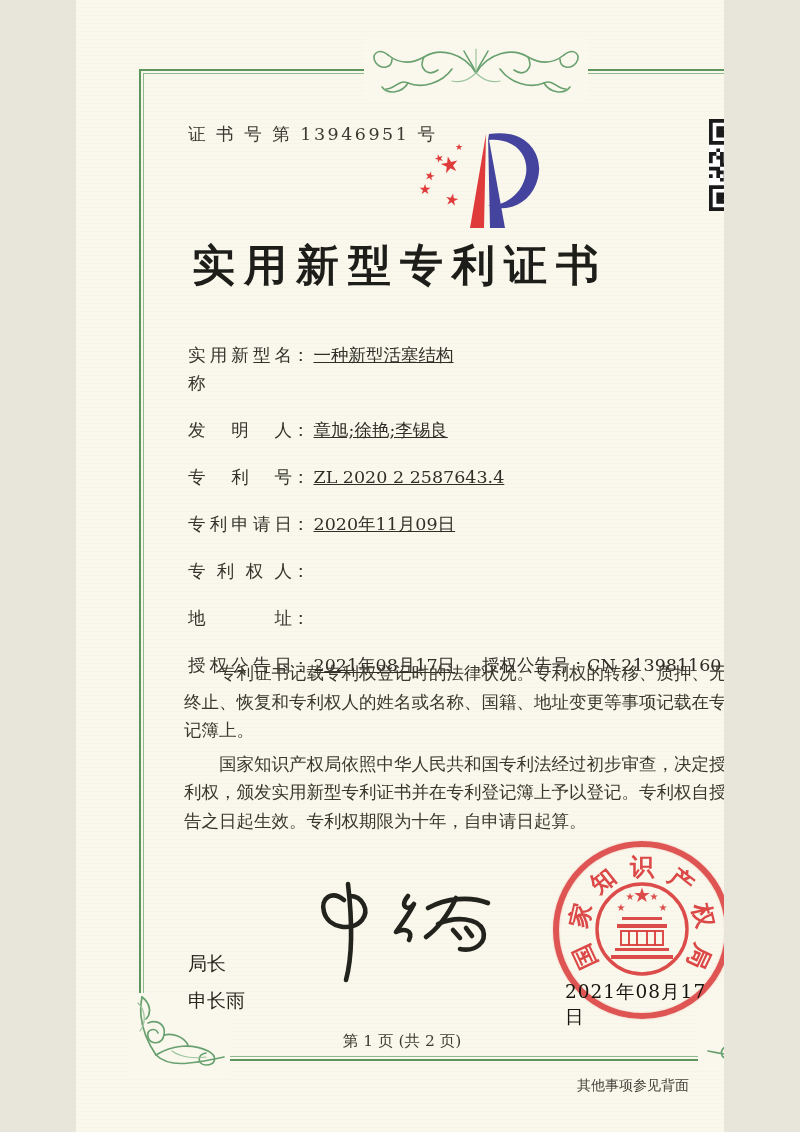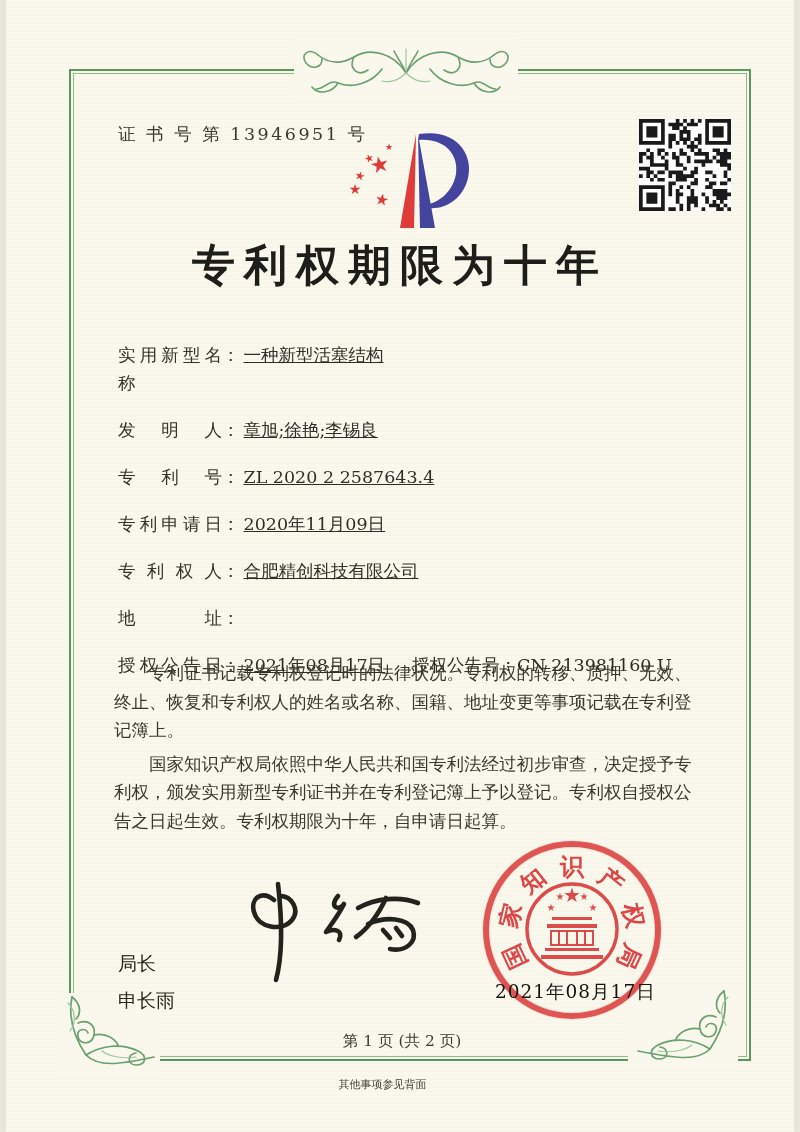--- a/index.html
+++ b/index.html
@@ -1,17 +1,17 @@
 <!DOCTYPE html>
 <html><head>
 <meta charset="utf-8">
 <style>
   html,body{margin:0;padding:0;background:#e8e6da;}
   .page{
-    position:relative;width:788px;height:1132px;margin:0 auto;
+    position:relative;width:648px;height:1132px;margin:0 auto;
     background:#faf8ec;
     background-image:repeating-linear-gradient(0deg, rgba(210,205,170,0.07) 0px, rgba(210,205,170,0.07) 1px, transparent 1px, transparent 4px);
     font-family:"DejaVu Serif","Liberation Serif",serif;
     color:#2c2c26;overflow:hidden;
   }
   .frame{position:absolute;left:63px;top:69px;width:678px;height:988px;border:2px solid #5d965d;}
   .frame-inner{position:absolute;inset:2px;border:1px solid #8cba8c;}
   .ornament{position:absolute;background:#faf8ec;}
   .ornament svg{display:block;}
   .cert-number{position:absolute;left:112px;top:122px;font-size:17.5px;letter-spacing:2.5px;color:#3a3a32;}
@@ -29,21 +29,21 @@
   .signer{position:absolute;left:112px;top:945px;font-size:19px;line-height:37px;color:#26261f;font-family:"DejaVu Sans","Liberation Sans",sans-serif;}
   .signature{position:absolute;left:228px;top:878px;}
   .seal{position:absolute;left:477px;top:841px;width:178px;height:178px;}
   .seal-ring{position:absolute;inset:0;border:6px solid rgba(219,62,62,0.88);border-radius:50%;box-shadow:0 0 2px rgba(219,62,62,0.35), inset 0 0 2px rgba(219,62,62,0.35);}
   .seal-char{position:absolute;left:50%;top:50%;width:26px;height:26px;margin:-13px 0 0 -13px;
     font-size:24px;font-weight:700;color:rgba(216,56,56,0.92);text-align:center;line-height:26px;
     font-family:"DejaVu Sans","Liberation Sans",sans-serif;}
   .seal-emblem{position:absolute;left:50%;top:50%;transform:translate(-50%,-50%);}
   .seal-date{position:absolute;left:489px;top:979px;font-size:18.5px;letter-spacing:1px;color:#15150f;z-index:5;}
   .page-info{position:absolute;left:0;right:20px;top:1031px;text-align:center;font-size:15.5px;color:#3c3c33;margin-left:24px;}
-  .back-note{position:absolute;left:0;right:35px;top:1077px;text-align:center;font-size:11px;color:#44423a;}
+  .back-note{position:absolute;left:0;right:35px;top:1077px;text-align:right;font-size:14px;color:#44423a;}
   .green-stroke{stroke:#69a06f;fill:none;stroke-linecap:round;}
   .green-stroke-light{stroke:#9cc49c;fill:none;stroke-linecap:round;}
 </style>
 </head>
 <body>
 
 <div class="page">
 
   <div class="frame">
     <div class="frame-inner"></div>
@@ -123,21 +123,21 @@
       </g>
     </svg>
   </div>
 
   <div class="qr">
     <svg id="qr-svg" width="92" height="92" viewBox="0 0 92 92">
         <path d="M0.00 0.00h3.68v3.68h-3.68zM3.68 0.00h3.68v3.68h-3.68zM7.36 0.00h3.68v3.68h-3.68zM11.04 0.00h3.68v3.68h-3.68zM14.72 0.00h3.68v3.68h-3.68zM18.40 0.00h3.68v3.68h-3.68zM22.08 0.00h3.68v3.68h-3.68zM36.80 0.00h3.68v3.68h-3.68zM44.16 0.00h3.68v3.68h-3.68zM51.52 0.00h3.68v3.68h-3.68zM58.88 0.00h3.68v3.68h-3.68zM66.24 0.00h3.68v3.68h-3.68zM69.92 0.00h3.68v3.68h-3.68zM73.60 0.00h3.68v3.68h-3.68zM77.28 0.00h3.68v3.68h-3.68zM80.96 0.00h3.68v3.68h-3.68zM84.64 0.00h3.68v3.68h-3.68zM88.32 0.00h3.68v3.68h-3.68zM0.00 3.68h3.68v3.68h-3.68zM22.08 3.68h3.68v3.68h-3.68zM29.44 3.68h3.68v3.68h-3.68zM33.12 3.68h3.68v3.68h-3.68zM36.80 3.68h3.68v3.68h-3.68zM40.48 3.68h3.68v3.68h-3.68zM47.84 3.68h3.68v3.68h-3.68zM51.52 3.68h3.68v3.68h-3.68zM55.20 3.68h3.68v3.68h-3.68zM66.24 3.68h3.68v3.68h-3.68zM88.32 3.68h3.68v3.68h-3.68zM0.00 7.36h3.68v3.68h-3.68zM7.36 7.36h3.68v3.68h-3.68zM11.04 7.36h3.68v3.68h-3.68zM14.72 7.36h3.68v3.68h-3.68zM22.08 7.36h3.68v3.68h-3.68zM33.12 7.36h3.68v3.68h-3.68zM36.80 7.36h3.68v3.68h-3.68zM44.16 7.36h3.68v3.68h-3.68zM66.24 7.36h3.68v3.68h-3.68zM73.60 7.36h3.68v3.68h-3.68zM77.28 7.36h3.68v3.68h-3.68zM80.96 7.36h3.68v3.68h-3.68zM88.32 7.36h3.68v3.68h-3.68zM0.00 11.04h3.68v3.68h-3.68zM7.36 11.04h3.68v3.68h-3.68zM11.04 11.04h3.68v3.68h-3.68zM14.72 11.04h3.68v3.68h-3.68zM22.08 11.04h3.68v3.68h-3.68zM40.48 11.04h3.68v3.68h-3.68zM44.16 11.04h3.68v3.68h-3.68zM47.84 11.04h3.68v3.68h-3.68zM66.24 11.04h3.68v3.68h-3.68zM73.60 11.04h3.68v3.68h-3.68zM77.28 11.04h3.68v3.68h-3.68zM80.96 11.04h3.68v3.68h-3.68zM88.32 11.04h3.68v3.68h-3.68zM0.00 14.72h3.68v3.68h-3.68zM7.36 14.72h3.68v3.68h-3.68zM11.04 14.72h3.68v3.68h-3.68zM14.72 14.72h3.68v3.68h-3.68zM22.08 14.72h3.68v3.68h-3.68zM29.44 14.72h3.68v3.68h-3.68zM33.12 14.72h3.68v3.68h-3.68zM40.48 14.72h3.68v3.68h-3.68zM47.84 14.72h3.68v3.68h-3.68zM58.88 14.72h3.68v3.68h-3.68zM66.24 14.72h3.68v3.68h-3.68zM73.60 14.72h3.68v3.68h-3.68zM77.28 14.72h3.68v3.68h-3.68zM80.96 14.72h3.68v3.68h-3.68zM88.32 14.72h3.68v3.68h-3.68zM0.00 18.40h3.68v3.68h-3.68zM22.08 18.40h3.68v3.68h-3.68zM29.44 18.40h3.68v3.68h-3.68zM33.12 18.40h3.68v3.68h-3.68zM40.48 18.40h3.68v3.68h-3.68zM44.16 18.40h3.68v3.68h-3.68zM47.84 18.40h3.68v3.68h-3.68zM55.20 18.40h3.68v3.68h-3.68zM58.88 18.40h3.68v3.68h-3.68zM66.24 18.40h3.68v3.68h-3.68zM88.32 18.40h3.68v3.68h-3.68zM0.00 22.08h3.68v3.68h-3.68zM3.68 22.08h3.68v3.68h-3.68zM7.36 22.08h3.68v3.68h-3.68zM11.04 22.08h3.68v3.68h-3.68zM14.72 22.08h3.68v3.68h-3.68zM18.40 22.08h3.68v3.68h-3.68zM22.08 22.08h3.68v3.68h-3.68zM29.44 22.08h3.68v3.68h-3.68zM36.80 22.08h3.68v3.68h-3.68zM44.16 22.08h3.68v3.68h-3.68zM51.52 22.08h3.68v3.68h-3.68zM58.88 22.08h3.68v3.68h-3.68zM66.24 22.08h3.68v3.68h-3.68zM69.92 22.08h3.68v3.68h-3.68zM73.60 22.08h3.68v3.68h-3.68zM77.28 22.08h3.68v3.68h-3.68zM80.96 22.08h3.68v3.68h-3.68zM84.64 22.08h3.68v3.68h-3.68zM88.32 22.08h3.68v3.68h-3.68zM29.44 25.76h3.68v3.68h-3.68zM47.84 25.76h3.68v3.68h-3.68zM51.52 25.76h3.68v3.68h-3.68zM55.20 25.76h3.68v3.68h-3.68zM7.36 29.44h3.68v3.68h-3.68zM18.40 29.44h3.68v3.68h-3.68zM22.08 29.44h3.68v3.68h-3.68zM40.48 29.44h3.68v3.68h-3.68zM51.52 29.44h3.68v3.68h-3.68zM58.88 29.44h3.68v3.68h-3.68zM73.60 29.44h3.68v3.68h-3.68zM77.28 29.44h3.68v3.68h-3.68zM84.64 29.44h3.68v3.68h-3.68zM0.00 33.12h3.68v3.68h-3.68zM3.68 33.12h3.68v3.68h-3.68zM11.04 33.12h3.68v3.68h-3.68zM18.40 33.12h3.68v3.68h-3.68zM25.76 33.12h3.68v3.68h-3.68zM33.12 33.12h3.68v3.68h-3.68zM40.48 33.12h3.68v3.68h-3.68zM44.16 33.12h3.68v3.68h-3.68zM55.20 33.12h3.68v3.68h-3.68zM58.88 33.12h3.68v3.68h-3.68zM62.56 33.12h3.68v3.68h-3.68zM66.24 33.12h3.68v3.68h-3.68zM77.28 33.12h3.68v3.68h-3.68zM80.96 33.12h3.68v3.68h-3.68zM84.64 33.12h3.68v3.68h-3.68zM88.32 33.12h3.68v3.68h-3.68zM0.00 36.80h3.68v3.68h-3.68zM7.36 36.80h3.68v3.68h-3.68zM11.04 36.80h3.68v3.68h-3.68zM22.08 36.80h3.68v3.68h-3.68zM33.12 36.80h3.68v3.68h-3.68zM36.80 36.80h3.68v3.68h-3.68zM47.84 36.80h3.68v3.68h-3.68zM66.24 36.80h3.68v3.68h-3.68zM73.60 36.80h3.68v3.68h-3.68zM80.96 36.80h3.68v3.68h-3.68zM84.64 36.80h3.68v3.68h-3.68zM88.32 36.80h3.68v3.68h-3.68zM0.00 40.48h3.68v3.68h-3.68zM11.04 40.48h3.68v3.68h-3.68zM25.76 40.48h3.68v3.68h-3.68zM36.80 40.48h3.68v3.68h-3.68zM47.84 40.48h3.68v3.68h-3.68zM55.20 40.48h3.68v3.68h-3.68zM58.88 40.48h3.68v3.68h-3.68zM62.56 40.48h3.68v3.68h-3.68zM66.24 40.48h3.68v3.68h-3.68zM69.92 40.48h3.68v3.68h-3.68zM77.28 40.48h3.68v3.68h-3.68zM80.96 40.48h3.68v3.68h-3.68zM84.64 40.48h3.68v3.68h-3.68zM11.04 44.16h3.68v3.68h-3.68zM14.72 44.16h3.68v3.68h-3.68zM18.40 44.16h3.68v3.68h-3.68zM22.08 44.16h3.68v3.68h-3.68zM25.76 44.16h3.68v3.68h-3.68zM36.80 44.16h3.68v3.68h-3.68zM40.48 44.16h3.68v3.68h-3.68zM62.56 44.16h3.68v3.68h-3.68zM80.96 44.16h3.68v3.68h-3.68zM84.64 44.16h3.68v3.68h-3.68zM88.32 44.16h3.68v3.68h-3.68zM0.00 47.84h3.68v3.68h-3.68zM3.68 47.84h3.68v3.68h-3.68zM7.36 47.84h3.68v3.68h-3.68zM25.76 47.84h3.68v3.68h-3.68zM44.16 47.84h3.68v3.68h-3.68zM55.20 47.84h3.68v3.68h-3.68zM88.32 47.84h3.68v3.68h-3.68zM7.36 51.52h3.68v3.68h-3.68zM11.04 51.52h3.68v3.68h-3.68zM18.40 51.52h3.68v3.68h-3.68zM22.08 51.52h3.68v3.68h-3.68zM29.44 51.52h3.68v3.68h-3.68zM33.12 51.52h3.68v3.68h-3.68zM36.80 51.52h3.68v3.68h-3.68zM40.48 51.52h3.68v3.68h-3.68zM51.52 51.52h3.68v3.68h-3.68zM55.20 51.52h3.68v3.68h-3.68zM66.24 51.52h3.68v3.68h-3.68zM69.92 51.52h3.68v3.68h-3.68zM84.64 51.52h3.68v3.68h-3.68zM0.00 55.20h3.68v3.68h-3.68zM7.36 55.20h3.68v3.68h-3.68zM14.72 55.20h3.68v3.68h-3.68zM29.44 55.20h3.68v3.68h-3.68zM36.80 55.20h3.68v3.68h-3.68zM40.48 55.20h3.68v3.68h-3.68zM44.16 55.20h3.68v3.68h-3.68zM47.84 55.20h3.68v3.68h-3.68zM51.52 55.20h3.68v3.68h-3.68zM73.60 55.20h3.68v3.68h-3.68zM84.64 55.20h3.68v3.68h-3.68zM11.04 58.88h3.68v3.68h-3.68zM18.40 58.88h3.68v3.68h-3.68zM22.08 58.88h3.68v3.68h-3.68zM36.80 58.88h3.68v3.68h-3.68zM40.48 58.88h3.68v3.68h-3.68zM44.16 58.88h3.68v3.68h-3.68zM55.20 58.88h3.68v3.68h-3.68zM66.24 58.88h3.68v3.68h-3.68zM88.32 58.88h3.68v3.68h-3.68zM29.44 62.56h3.68v3.68h-3.68zM33.12 62.56h3.68v3.68h-3.68zM51.52 62.56h3.68v3.68h-3.68zM55.20 62.56h3.68v3.68h-3.68zM69.92 62.56h3.68v3.68h-3.68zM73.60 62.56h3.68v3.68h-3.68zM80.96 62.56h3.68v3.68h-3.68zM84.64 62.56h3.68v3.68h-3.68zM0.00 66.24h3.68v3.68h-3.68zM3.68 66.24h3.68v3.68h-3.68zM7.36 66.24h3.68v3.68h-3.68zM11.04 66.24h3.68v3.68h-3.68zM14.72 66.24h3.68v3.68h-3.68zM18.40 66.24h3.68v3.68h-3.68zM22.08 66.24h3.68v3.68h-3.68zM29.44 66.24h3.68v3.68h-3.68zM40.48 66.24h3.68v3.68h-3.68zM47.84 66.24h3.68v3.68h-3.68zM66.24 66.24h3.68v3.68h-3.68zM69.92 66.24h3.68v3.68h-3.68zM0.00 69.92h3.68v3.68h-3.68zM22.08 69.92h3.68v3.68h-3.68zM29.44 69.92h3.68v3.68h-3.68zM36.80 69.92h3.68v3.68h-3.68zM51.52 69.92h3.68v3.68h-3.68zM73.60 69.92h3.68v3.68h-3.68zM77.28 69.92h3.68v3.68h-3.68zM80.96 69.92h3.68v3.68h-3.68zM84.64 69.92h3.68v3.68h-3.68zM0.00 73.60h3.68v3.68h-3.68zM7.36 73.60h3.68v3.68h-3.68zM11.04 73.60h3.68v3.68h-3.68zM14.72 73.60h3.68v3.68h-3.68zM22.08 73.60h3.68v3.68h-3.68zM29.44 73.60h3.68v3.68h-3.68zM36.80 73.60h3.68v3.68h-3.68zM40.48 73.60h3.68v3.68h-3.68zM51.52 73.60h3.68v3.68h-3.68zM62.56 73.60h3.68v3.68h-3.68zM73.60 73.60h3.68v3.68h-3.68zM77.28 73.60h3.68v3.68h-3.68zM80.96 73.60h3.68v3.68h-3.68zM84.64 73.60h3.68v3.68h-3.68zM88.32 73.60h3.68v3.68h-3.68zM0.00 77.28h3.68v3.68h-3.68zM7.36 77.28h3.68v3.68h-3.68zM11.04 77.28h3.68v3.68h-3.68zM14.72 77.28h3.68v3.68h-3.68zM22.08 77.28h3.68v3.68h-3.68zM36.80 77.28h3.68v3.68h-3.68zM47.84 77.28h3.68v3.68h-3.68zM51.52 77.28h3.68v3.68h-3.68zM55.20 77.28h3.68v3.68h-3.68zM66.24 77.28h3.68v3.68h-3.68zM77.28 77.28h3.68v3.68h-3.68zM80.96 77.28h3.68v3.68h-3.68zM84.64 77.28h3.68v3.68h-3.68zM0.00 80.96h3.68v3.68h-3.68zM7.36 80.96h3.68v3.68h-3.68zM11.04 80.96h3.68v3.68h-3.68zM14.72 80.96h3.68v3.68h-3.68zM22.08 80.96h3.68v3.68h-3.68zM36.80 80.96h3.68v3.68h-3.68zM47.84 80.96h3.68v3.68h-3.68zM51.52 80.96h3.68v3.68h-3.68zM55.20 80.96h3.68v3.68h-3.68zM66.24 80.96h3.68v3.68h-3.68zM73.60 80.96h3.68v3.68h-3.68zM80.96 80.96h3.68v3.68h-3.68zM0.00 84.64h3.68v3.68h-3.68zM22.08 84.64h3.68v3.68h-3.68zM40.48 84.64h3.68v3.68h-3.68zM47.84 84.64h3.68v3.68h-3.68zM55.20 84.64h3.68v3.68h-3.68zM69.92 84.64h3.68v3.68h-3.68zM73.60 84.64h3.68v3.68h-3.68zM77.28 84.64h3.68v3.68h-3.68zM84.64 84.64h3.68v3.68h-3.68zM0.00 88.32h3.68v3.68h-3.68zM3.68 88.32h3.68v3.68h-3.68zM7.36 88.32h3.68v3.68h-3.68zM11.04 88.32h3.68v3.68h-3.68zM14.72 88.32h3.68v3.68h-3.68zM18.40 88.32h3.68v3.68h-3.68zM22.08 88.32h3.68v3.68h-3.68zM29.44 88.32h3.68v3.68h-3.68zM33.12 88.32h3.68v3.68h-3.68zM40.48 88.32h3.68v3.68h-3.68zM47.84 88.32h3.68v3.68h-3.68zM62.56 88.32h3.68v3.68h-3.68zM77.28 88.32h3.68v3.68h-3.68zM80.96 88.32h3.68v3.68h-3.68zM88.32 88.32h3.68v3.68h-3.68z" fill="#1a1a1a"></path>
       </svg>
   </div>
 
-  <div class="title">专利权期限为十年</div>
+  <div class="title">实用新型专利证书</div>
 
   <div class="fields">
     <div class="frow">
       <span class="flabel">实用新型名称</span>
       <span class="fcolon">：</span>
       <span class="fvalue">一种新型活塞结构</span>
     </div>
     <div class="frow">
       <span class="flabel">发明人</span>
       <span class="fcolon">：</span>
@@ -149,21 +149,20 @@
       <span class="fvalue">ZL 2020 2 2587643.4</span>
     </div>
     <div class="frow">
       <span class="flabel">专利申请日</span>
       <span class="fcolon">：</span>
       <span class="fvalue">2020年11月09日</span>
     </div>
     <div class="frow">
       <span class="flabel">专利权人</span>
       <span class="fcolon">：</span>
-      <span class="fvalue">合肥精创科技有限公司</span>
     </div>
     <div class="frow">
       <span class="flabel">地址</span>
       <span class="fcolon">：</span>
     </div>
     <div class="frow">
       <span class="flabel">授权公告日</span>
       <span class="fcolon">：</span>
       <span class="fvalue">2021年08月17日</span>
       <span class="grant-no-group">

